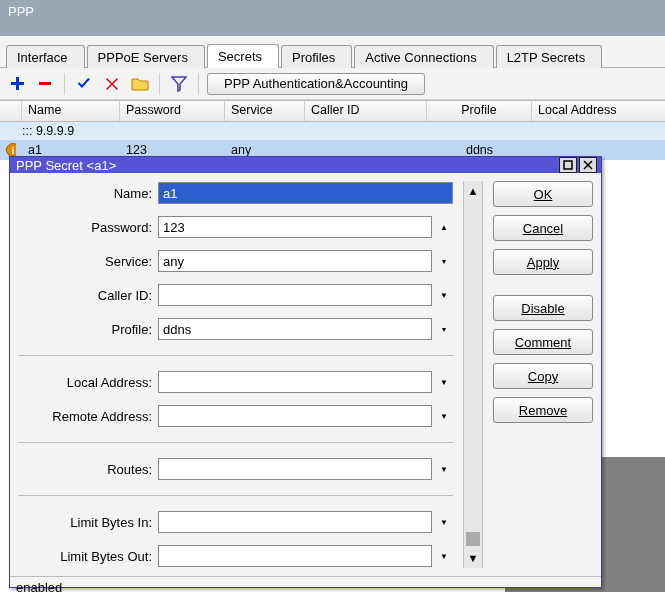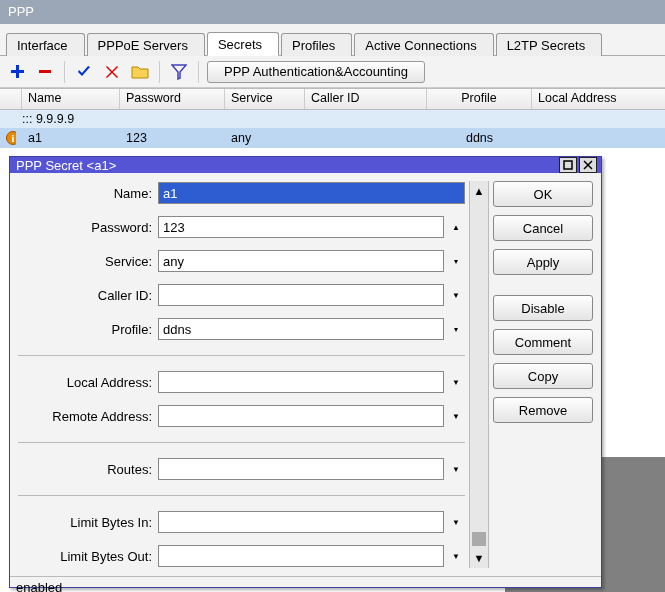--- a/index.html
+++ b/index.html
@@ -10,21 +10,21 @@
     background: #fff;
     width: 665px;
     height: 592px;
     overflow: hidden;
     position: relative;
   }
   .win-title {
     background: linear-gradient(to bottom, #9ba7b7 0%, #9ba7b7 100%);
     color: #fff;
     padding: 4px 8px;
-    height: 24px;
+    height: 36px;
     font-size: 13px;
   }
   .tabbar {
     display: flex;
     align-items: flex-end;
     padding: 4px 6px 0 6px;
     background: #f3f3f3;
     border-bottom: 1px solid #aaa;
     height: 32px;
   }
@@ -157,21 +157,21 @@
     margin-left: 2px;
     display:flex; align-items:center; justify-content:center;
     font-size: 11px;
     cursor:pointer;
     color:#000;
   }
   .dlg-body {
     flex:1;
     display:flex;
     padding: 8px;
-    gap: 4px;
+    gap: 10px;
   }
   .form-col {
     flex:1;
     display:flex;
     flex-direction: column;
     gap: 10px;
   }
   .form-row {
     display:flex;
     align-items:center;
@@ -223,20 +223,21 @@
     width:16px;height:16px;display:flex;align-items:center;justify-content:center;font-size:11px;cursor:pointer;
   }
   .scroll-col .thumb{
     width:14px;flex:0 0 14px;background:#aaa;margin-bottom:4px;
   }
   .btn-col {
     width: 100px;
     display:flex;
     flex-direction:column;
     gap: 8px;
+    text-decoration: underline;
   }
   .dlg-btn {
     border: 1px solid #888;
     background: linear-gradient(#fefefe,#e4e4e4);
     height: 26px;
     border-radius: 3px;
     display:flex;align-items:center;justify-content:center;
     cursor:pointer;
     font-size:13px;
   }

